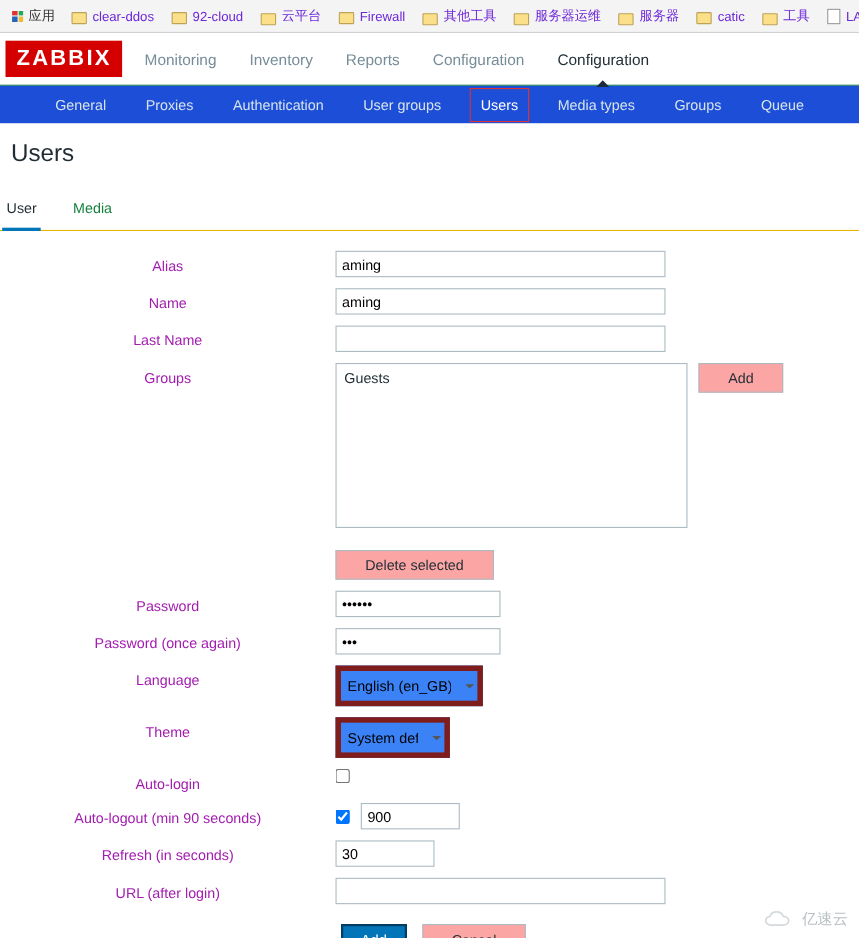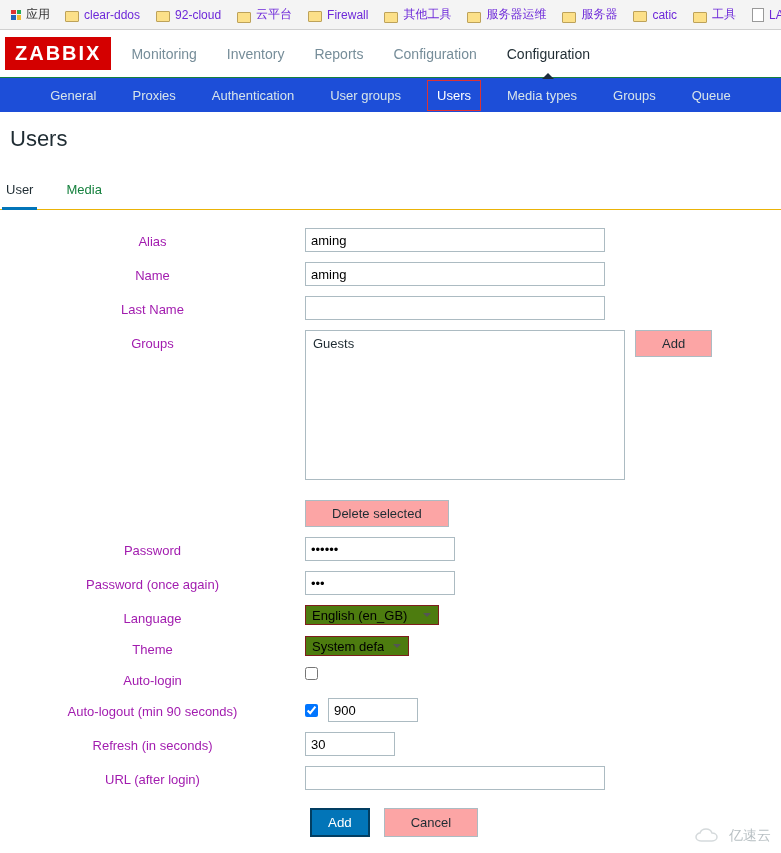--- a/index.html
+++ b/index.html
@@ -35,21 +35,21 @@
   form { padding: 18px 10px 30px 10px; }
   .row { display: flex; align-items: flex-start; margin-bottom: 10px; }
   .label { width: 295px; text-align: center; padding-right: 10px; padding-top: 6px; color: #a21caf; font-size: 13px; }
   .ctrl { display: flex; align-items: center; gap: 10px; }
   input[type=text], input[type=password] { border: 1px solid #acbbc2; height: 24px; padding: 0 5px; font-size: 13px; }
   .w300 { width: 300px; }
   .w150 { width: 150px; }
   .w90  { width: 90px; padding-right: 6px; }
   .select-wrap { position: relative; display: inline-block; }
   .select-wrap::after { content:""; position:absolute; right:8px; top:50%; margin-top:-2px; border:4px solid transparent; border-top-color:#555; pointer-events:none;}
-  select.plain { border:1px solid #7f1d1d; height:20px; font-size:13px; padding:0 24px 0 6px; appearance:none; -webkit-appearance:none; background:#4d7c0f; }
+  select.plain { border:5px solid #7f1d1d; height:37px; font-size:13px; padding:0 24px 0 6px; appearance:none; -webkit-appearance:none; background:#3b82f6; }
 
   .listbox { width: 320px; height: 150px; border: 1px solid #acbbc2; padding: 4px 5px; font-size: 13px; background:#fff; overflow:auto;}
   .listbox-item { padding: 1px 2px; cursor: pointer; }
   .btn { border: 1px solid #acbbc2; background: #fca5a5; padding: 5px 26px; font-size: 13px; color: #1f2c33; cursor: pointer; }
   .btn-primary { background: #0275b8; border: 2px solid #023e62; color: #fff; padding: 5px 16px; }
 
   input[type=checkbox] { width: 13px; height: 13px; }
 
   .footer-actions { display:flex; gap:14px; margin-top:18px; margin-left:300px; }
 

